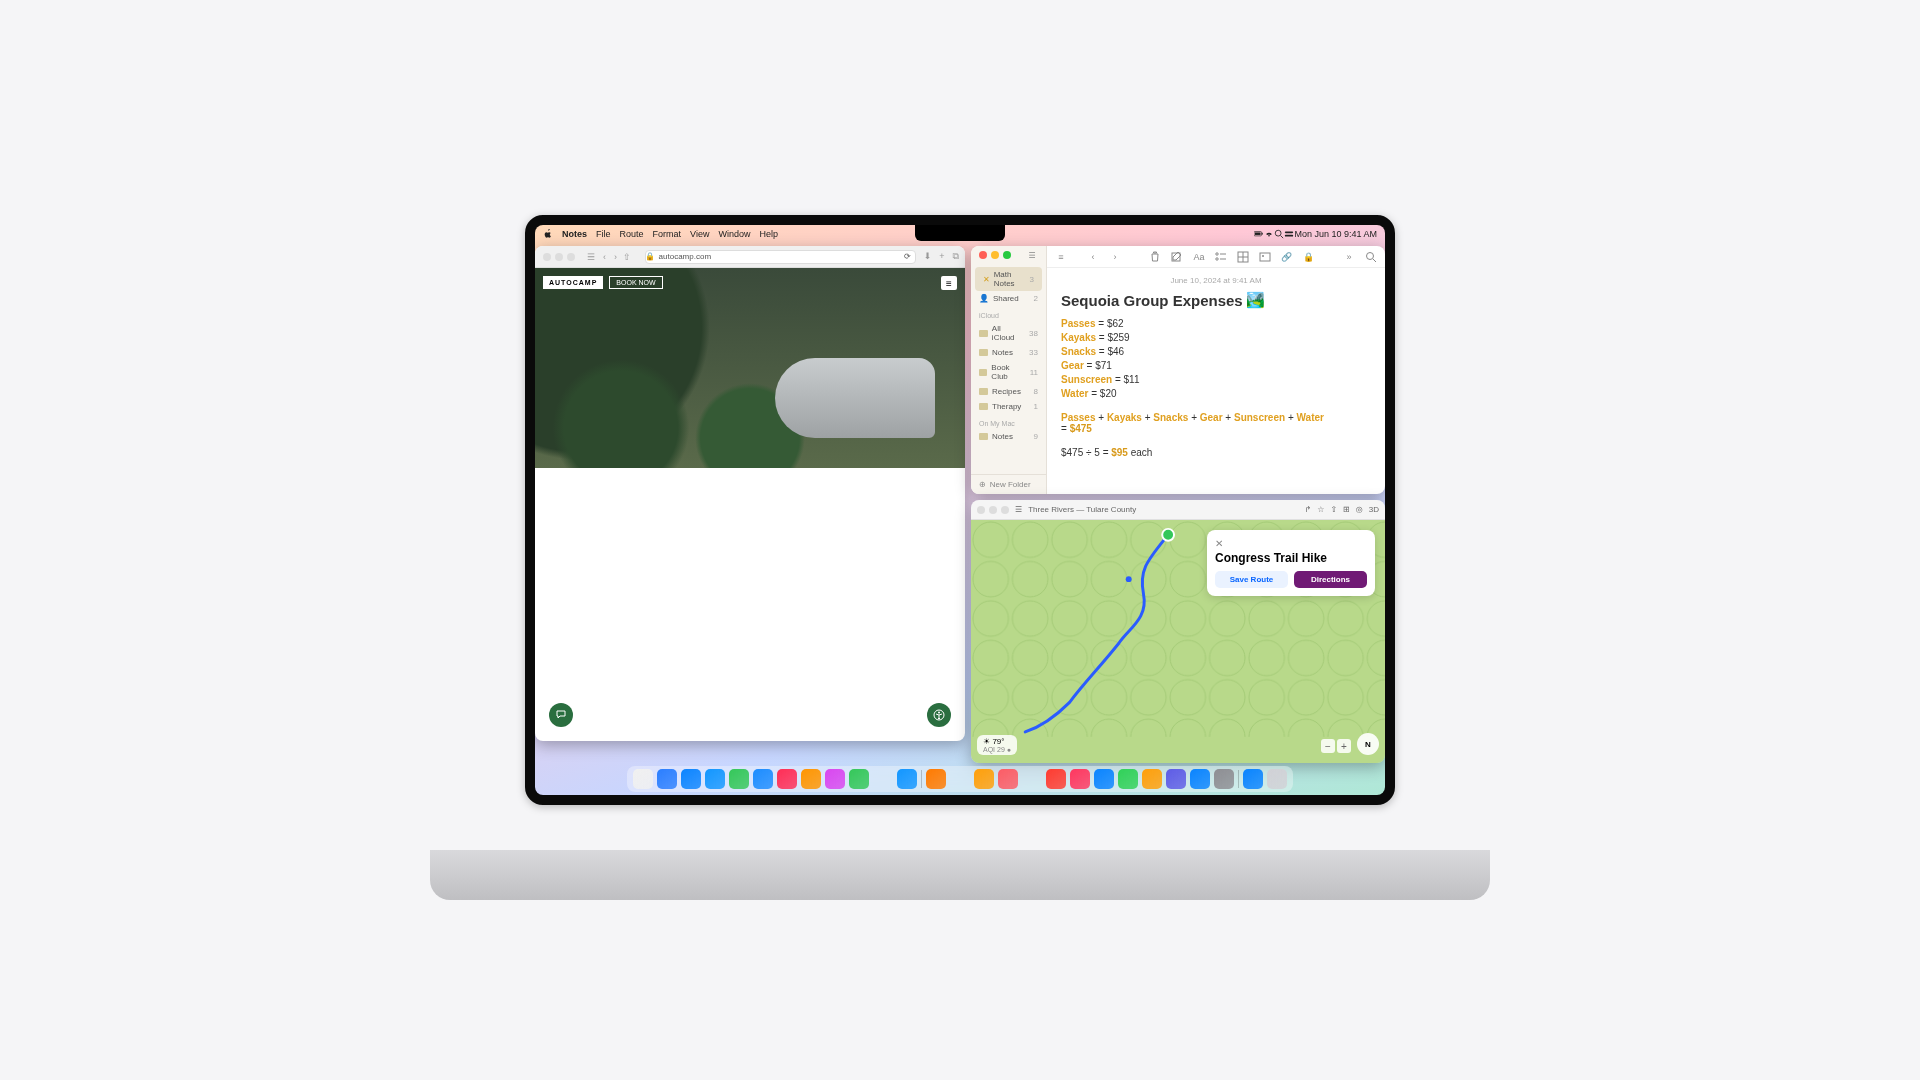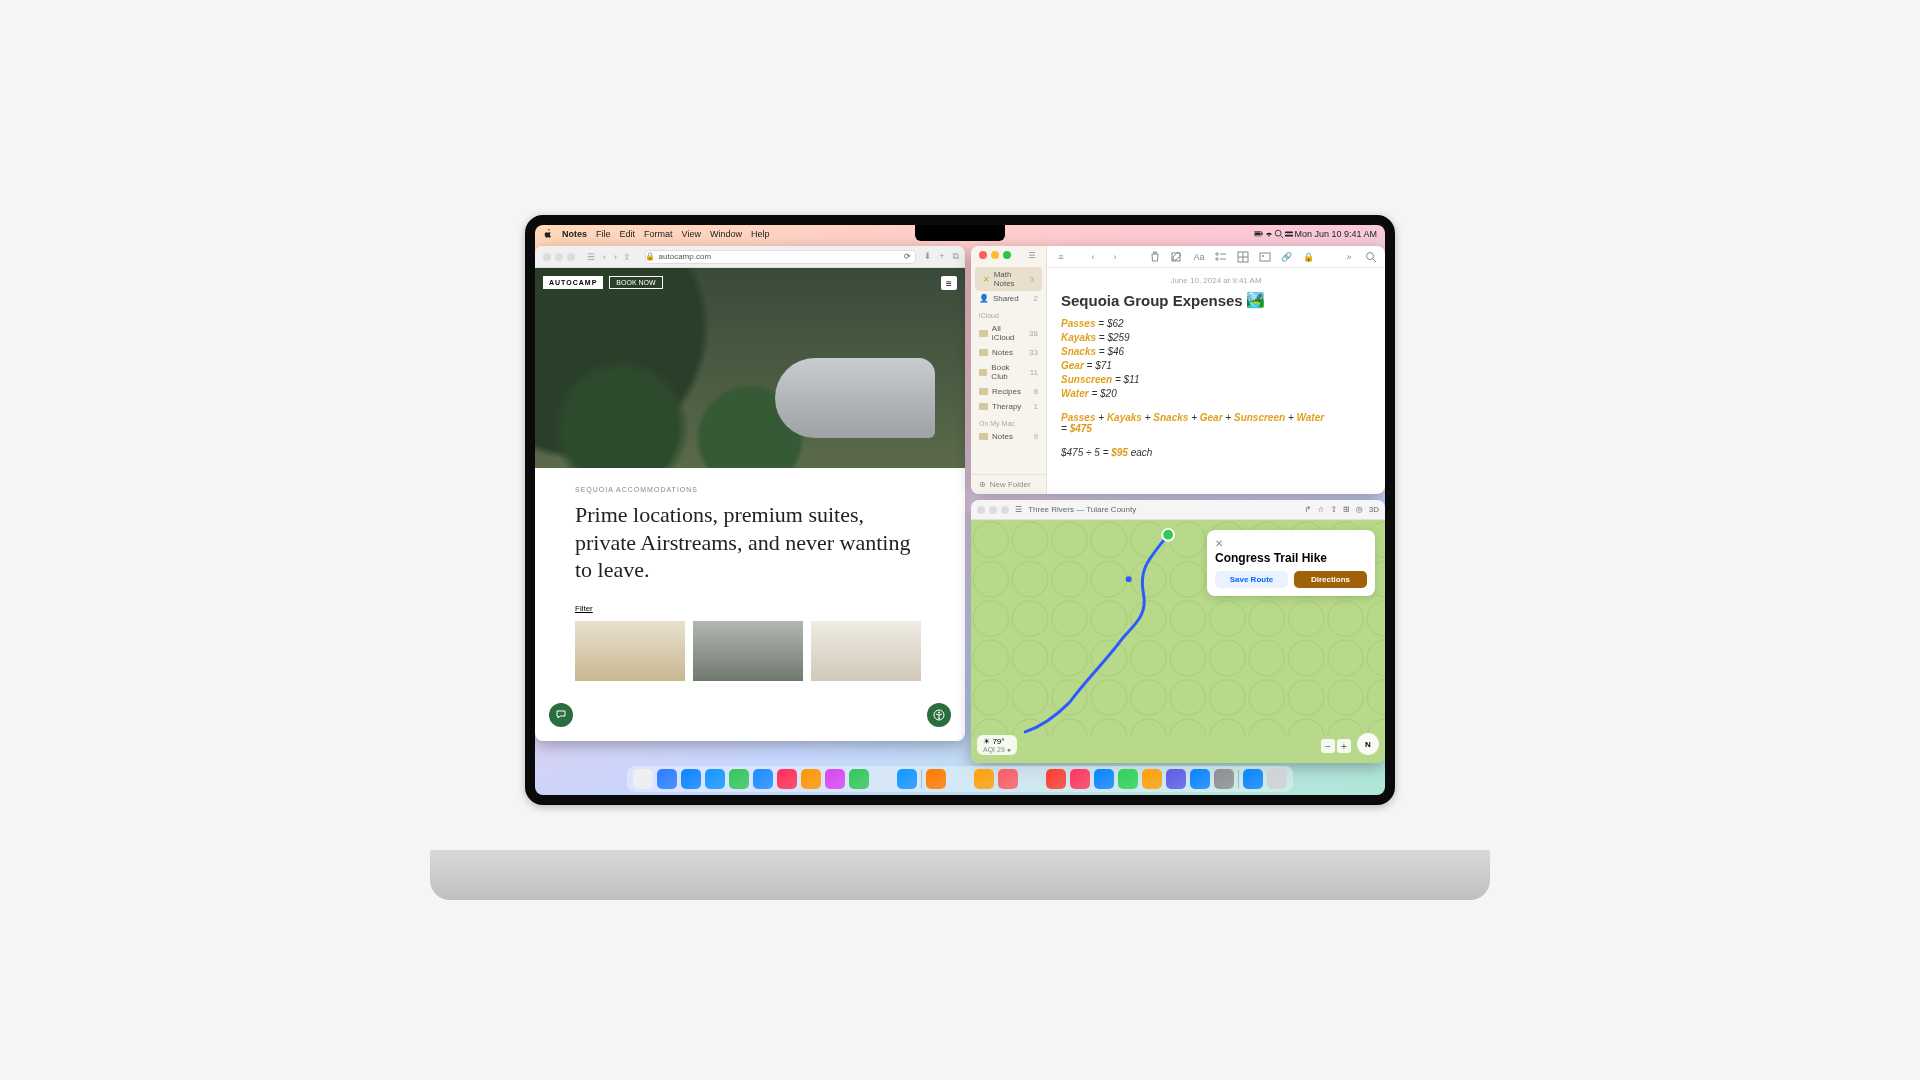--- a/index.html
+++ b/index.html
@@ -102,21 +102,21 @@
 .side-section { padding:6px 8px 2px; color:#aaa; font-size:7px;}
 .side-foot { margin-top:auto; padding:5px 8px; color:#888; border-top:1px solid #e5e0d8; display:flex; align-items:center; gap:4px;}
 .notes-main { flex:1; display:flex; flex-direction:column;}
 .notes-tb { height:22px; display:flex; align-items:center; padding:0 8px; gap:10px; color:#888; border-bottom:1px solid #eee;}
 .notes-tb .gap { flex:1;}
 .tb-ic { width:12px; height:12px; display:flex; align-items:center; justify-content:center;}
 .tb-ic svg {width:12px;height:12px;}
 .note-body { padding:8px 14px; font-size:10px; color:#333;}
 .note-date { text-align:center; color:#aaa; font-size:8px; margin-bottom:6px;}
 .note-title { font-size:15px; font-weight:700; display:flex; align-items:center; gap:4px;}
-.calc-line { margin-top:3px;font-style:italic;}
+.calc-line { margin-top:3px;}
 .hl { color:#e0a020; font-weight:600;}
 .hlg { color:#d89a1c; font-weight:700;}
 
 .maps { left:436px; top:257px; right:0; bottom:0; }
 .maps-bar { height:20px; background:#f5f5f5; display:flex; align-items:center; padding:0 6px; gap:6px; font-size:8px; color:#666; border-bottom:1px solid #e0e0e0;}
 .maps-bar .spacer{flex:1;}
 .maps-view { position:absolute; top:20px; bottom:0; left:0; right:0; background:#b8d98a;}
 .route { position:absolute; inset:0;}
 .weather-pill { position:absolute; left:6px; bottom:8px; background:rgba(255,255,255,.85); border-radius:6px; padding:2px 6px; font-size:8px; display:flex; flex-direction:column;}
 .compass { position:absolute; right:6px; bottom:8px; width:22px; height:22px; border-radius:50%; background:rgba(255,255,255,.9); display:flex; align-items:center; justify-content:center; font-size:8px; font-weight:700;}
@@ -125,41 +125,41 @@
 .info-card { position:absolute; right:10px; top:10px; width:168px; background:#fff; border-radius:8px; padding:8px; box-shadow:0 2px 8px rgba(0,0,0,.15);}
 .info-card .close{ color:#888; font-size:10px;}
 .info-title { font-size:12px; font-weight:700; margin:2px 0 4px;}
 .elev-box { background:#f7f7f7; border-radius:6px; padding:6px; margin-top:4px;}
 .elev-dist { font-size:10px; font-weight:700;}
 .elev-sub { font-size:7px; color:#888;}
 .elev-chart { height:40px; margin-top:4px; position:relative;}
 .btns { display:flex; gap:6px; margin-top:6px;}
 .btn { flex:1; text-align:center; padding:4px 0; border-radius:5px; font-size:8px; font-weight:600;}
 .btn.save { background:#eaf2ff; color:#0a66ff;}
-.btn.dir { background:#a16207; color:#fff;}
+.btn.dir { background:#701a75; color:#fff;}
 .folder-ic {width:9px;height:7px;background:#d4c99a;border-radius:1px;}
 </style>
 </head>
 <body>
 
 <div class="laptop">
   <div class="frame">
     <div class="notch"></div>
     <div class="screen">
 
       <div class="menubar">
         <div class="menubar-left">
           <span class="apple-icon">
               <svg viewBox="0 0 14 14">
                 <path fill="#222" d="M9.5 1.2c-.6.7-1.5 1.2-2.3 1.1 0-.9.5-1.8 1-2.3.6 0 1.3.5 1.3 1.2zM11 10.2c-.4.9-1 1.9-2 1.9-.8 0-1-.5-2-.5s-1.2.5-2 .5c-1 0-1.6-1-2-1.9C1.7 8 2.3 4.6 4.5 4.5c.9 0 1.5.6 2 .6s1.2-.6 2.2-.6c.8 0 1.6.4 2.1 1.1-1.8 1-1.5 3.7.2 4.6z"></path>
               </svg>
             </span>
           <span class="menu-item" style="font-weight:600">Notes</span>
           <span class="menu-item">File</span>
-          <span class="menu-item">Edit</span>
+          <span class="menu-item">Route</span>
           <span class="menu-item">Format</span>
           <span class="menu-item">View</span>
           <span class="menu-item">Window</span>
           <span class="menu-item">Help</span>
         </div>
         <div class="menubar-right">
           <span class="statusicon">
               <svg viewBox="0 0 16 10">
                 <rect x="0" y="1" width="12" height="7" rx="1.5" fill="none" stroke="#222"></rect>
                 <rect x="1.5" y="2.5" width="9" height="4" fill="#222"></rect>
@@ -214,30 +214,20 @@
             </div>
           </div>
           <div class="hero">
             <div class="foliage"></div>
             <div class="airstream"></div>
             <div class="hero-top">
               <div class="logo-chip">AUTOCAMP</div>
               <div class="book-chip">BOOK NOW</div>
             </div>
             <div class="hero-menu">≡</div>
-          </div>
-          <div class="content-pad">
-            <div class="subhead">SEQUOIA ACCOMMODATIONS</div>
-            <div class="headline">Prime locations, premium suites, private Airstreams, and never wanting to leave.</div>
-            <div class="filter-label">Filter</div>
-            <div class="thumbs">
-              <div class="thumb" style="background:linear-gradient(#e8e0d0,#c8b890)"></div>
-              <div class="thumb" style="background:linear-gradient(#b0b8b0,#707870)"></div>
-              <div class="thumb" style="background:linear-gradient(#f0ece4,#d0c8b8)"></div>
-            </div>
           </div>
           <div class="chat-fab">
               <svg width="12" height="12" viewBox="0 0 12 12">
                 <path d="M2 2h8v5H5l-2 2V7H2z" fill="none" stroke="#fff"></path>
               </svg>
             </div>
           <div class="acc-fab">
               <svg width="12" height="12" viewBox="0 0 12 12">
                 <circle cx="6" cy="6" r="5" fill="none" stroke="#fff"></circle>
                 <circle cx="6" cy="3.5" r="1" fill="#fff"></circle>

